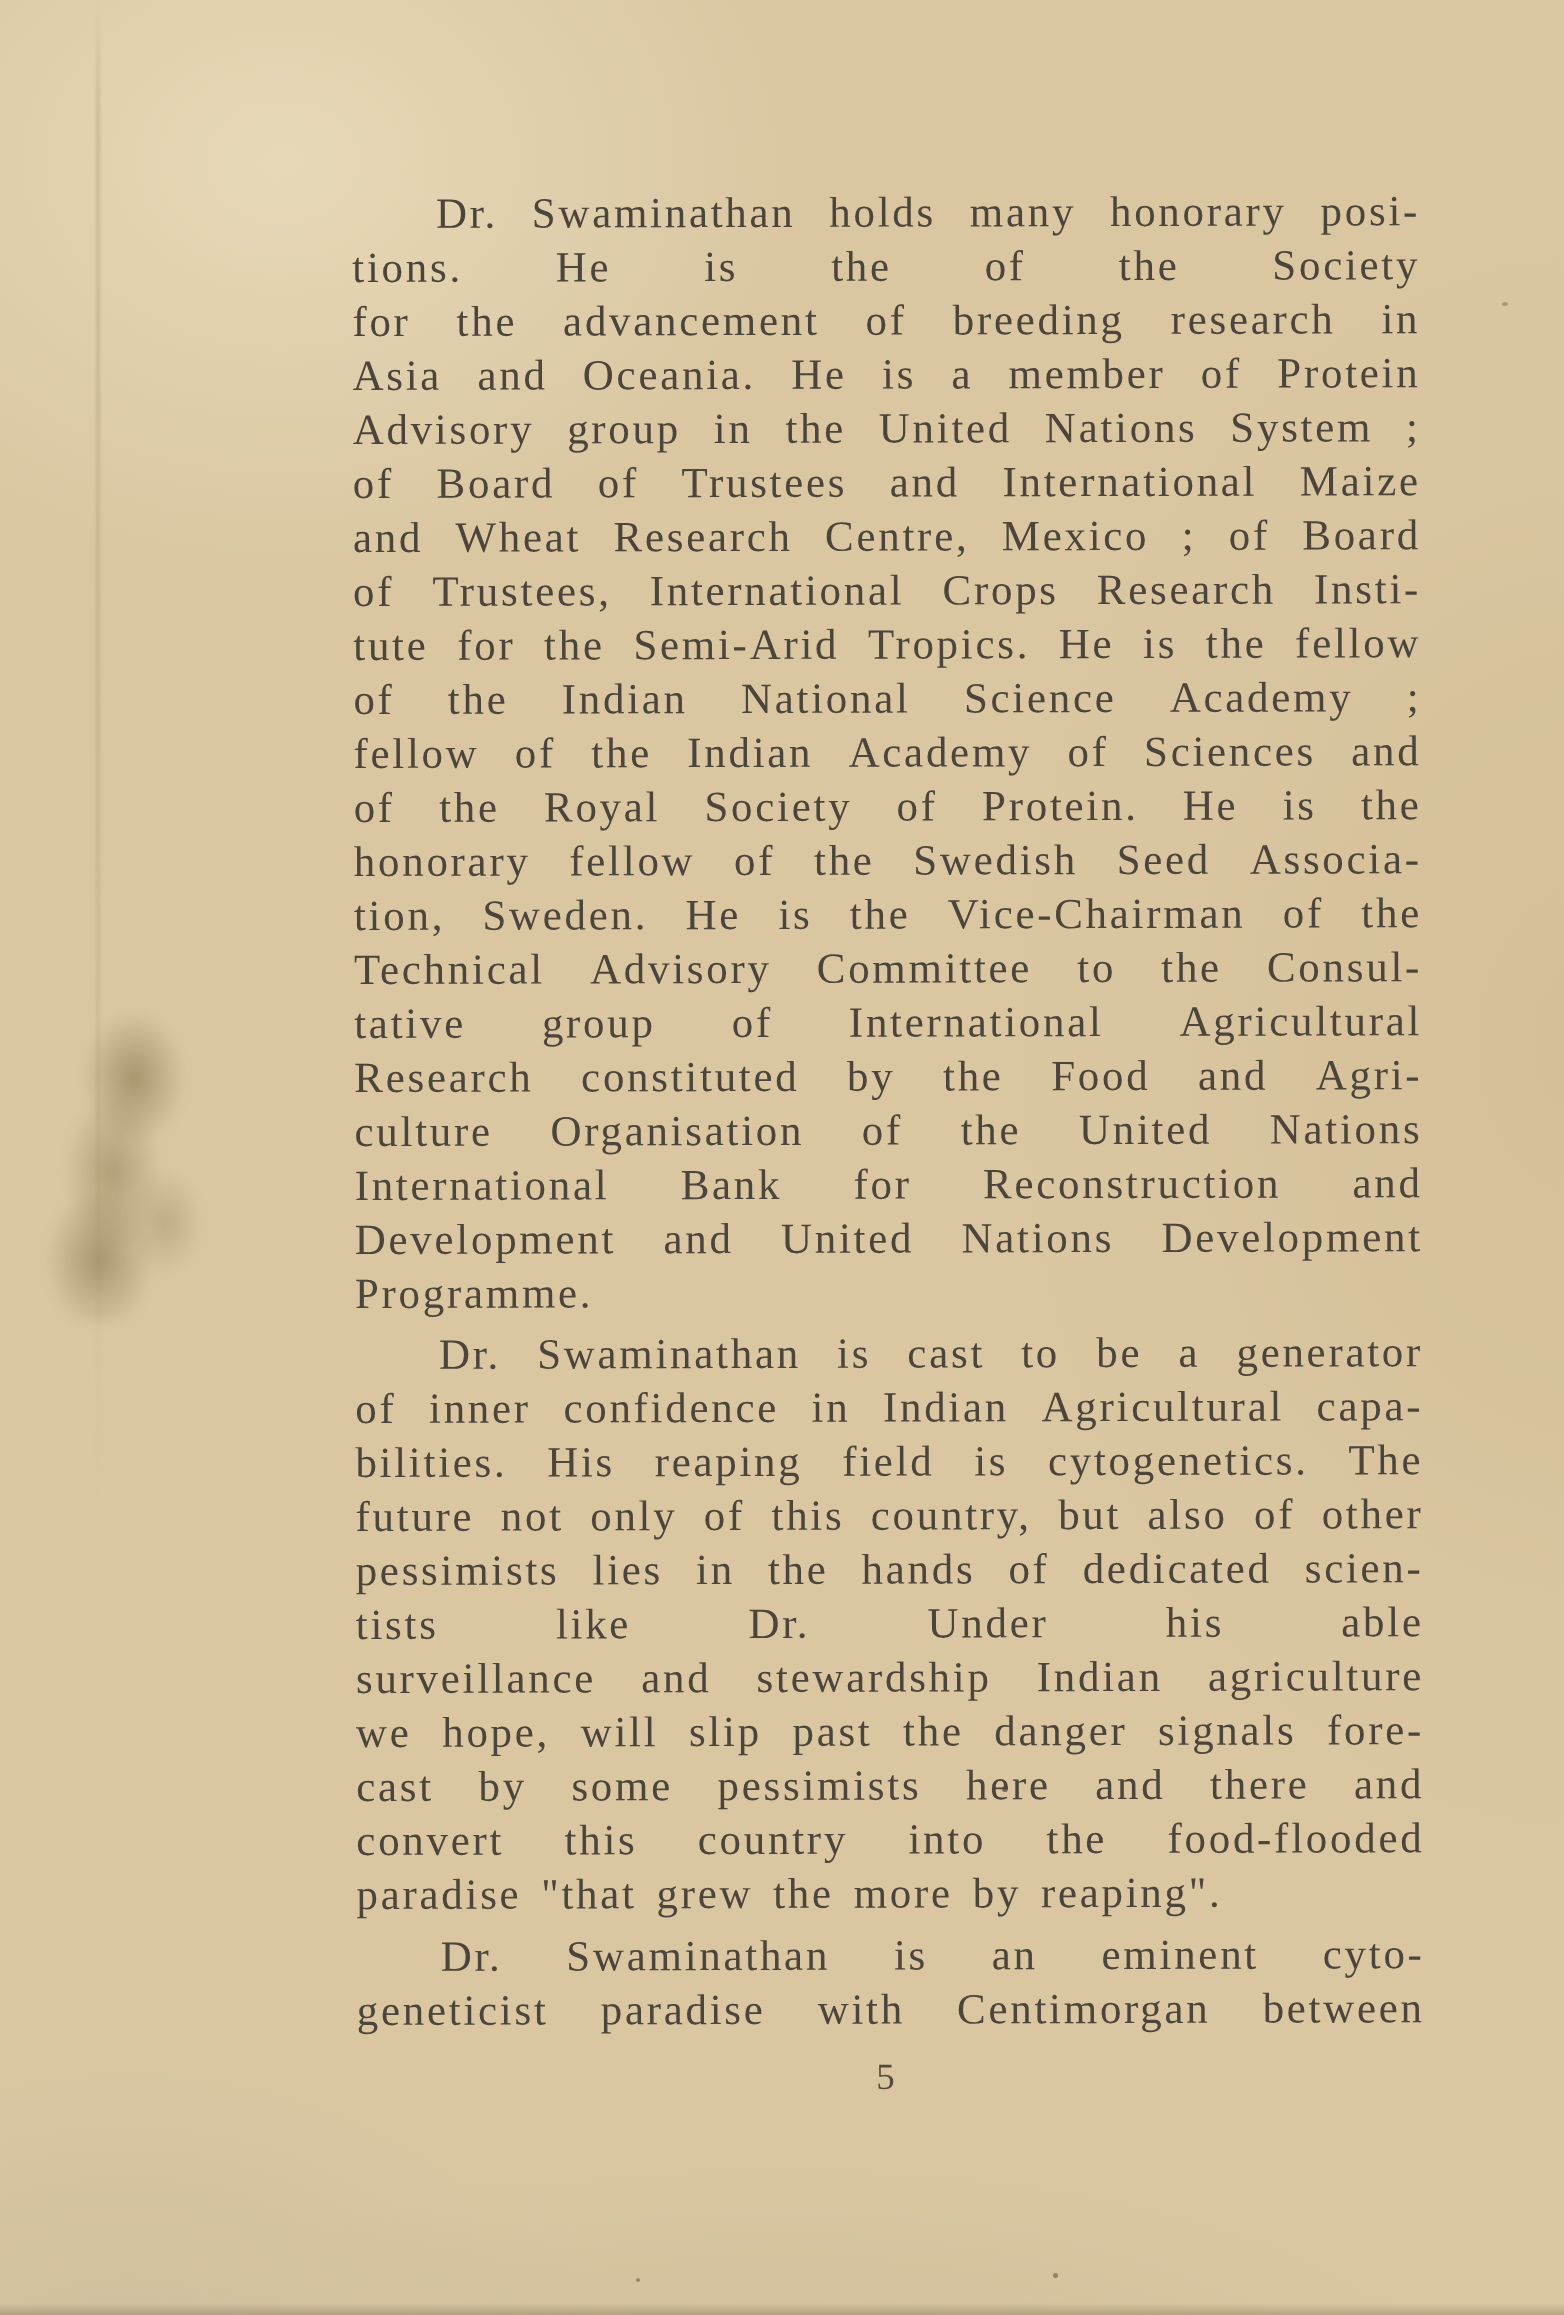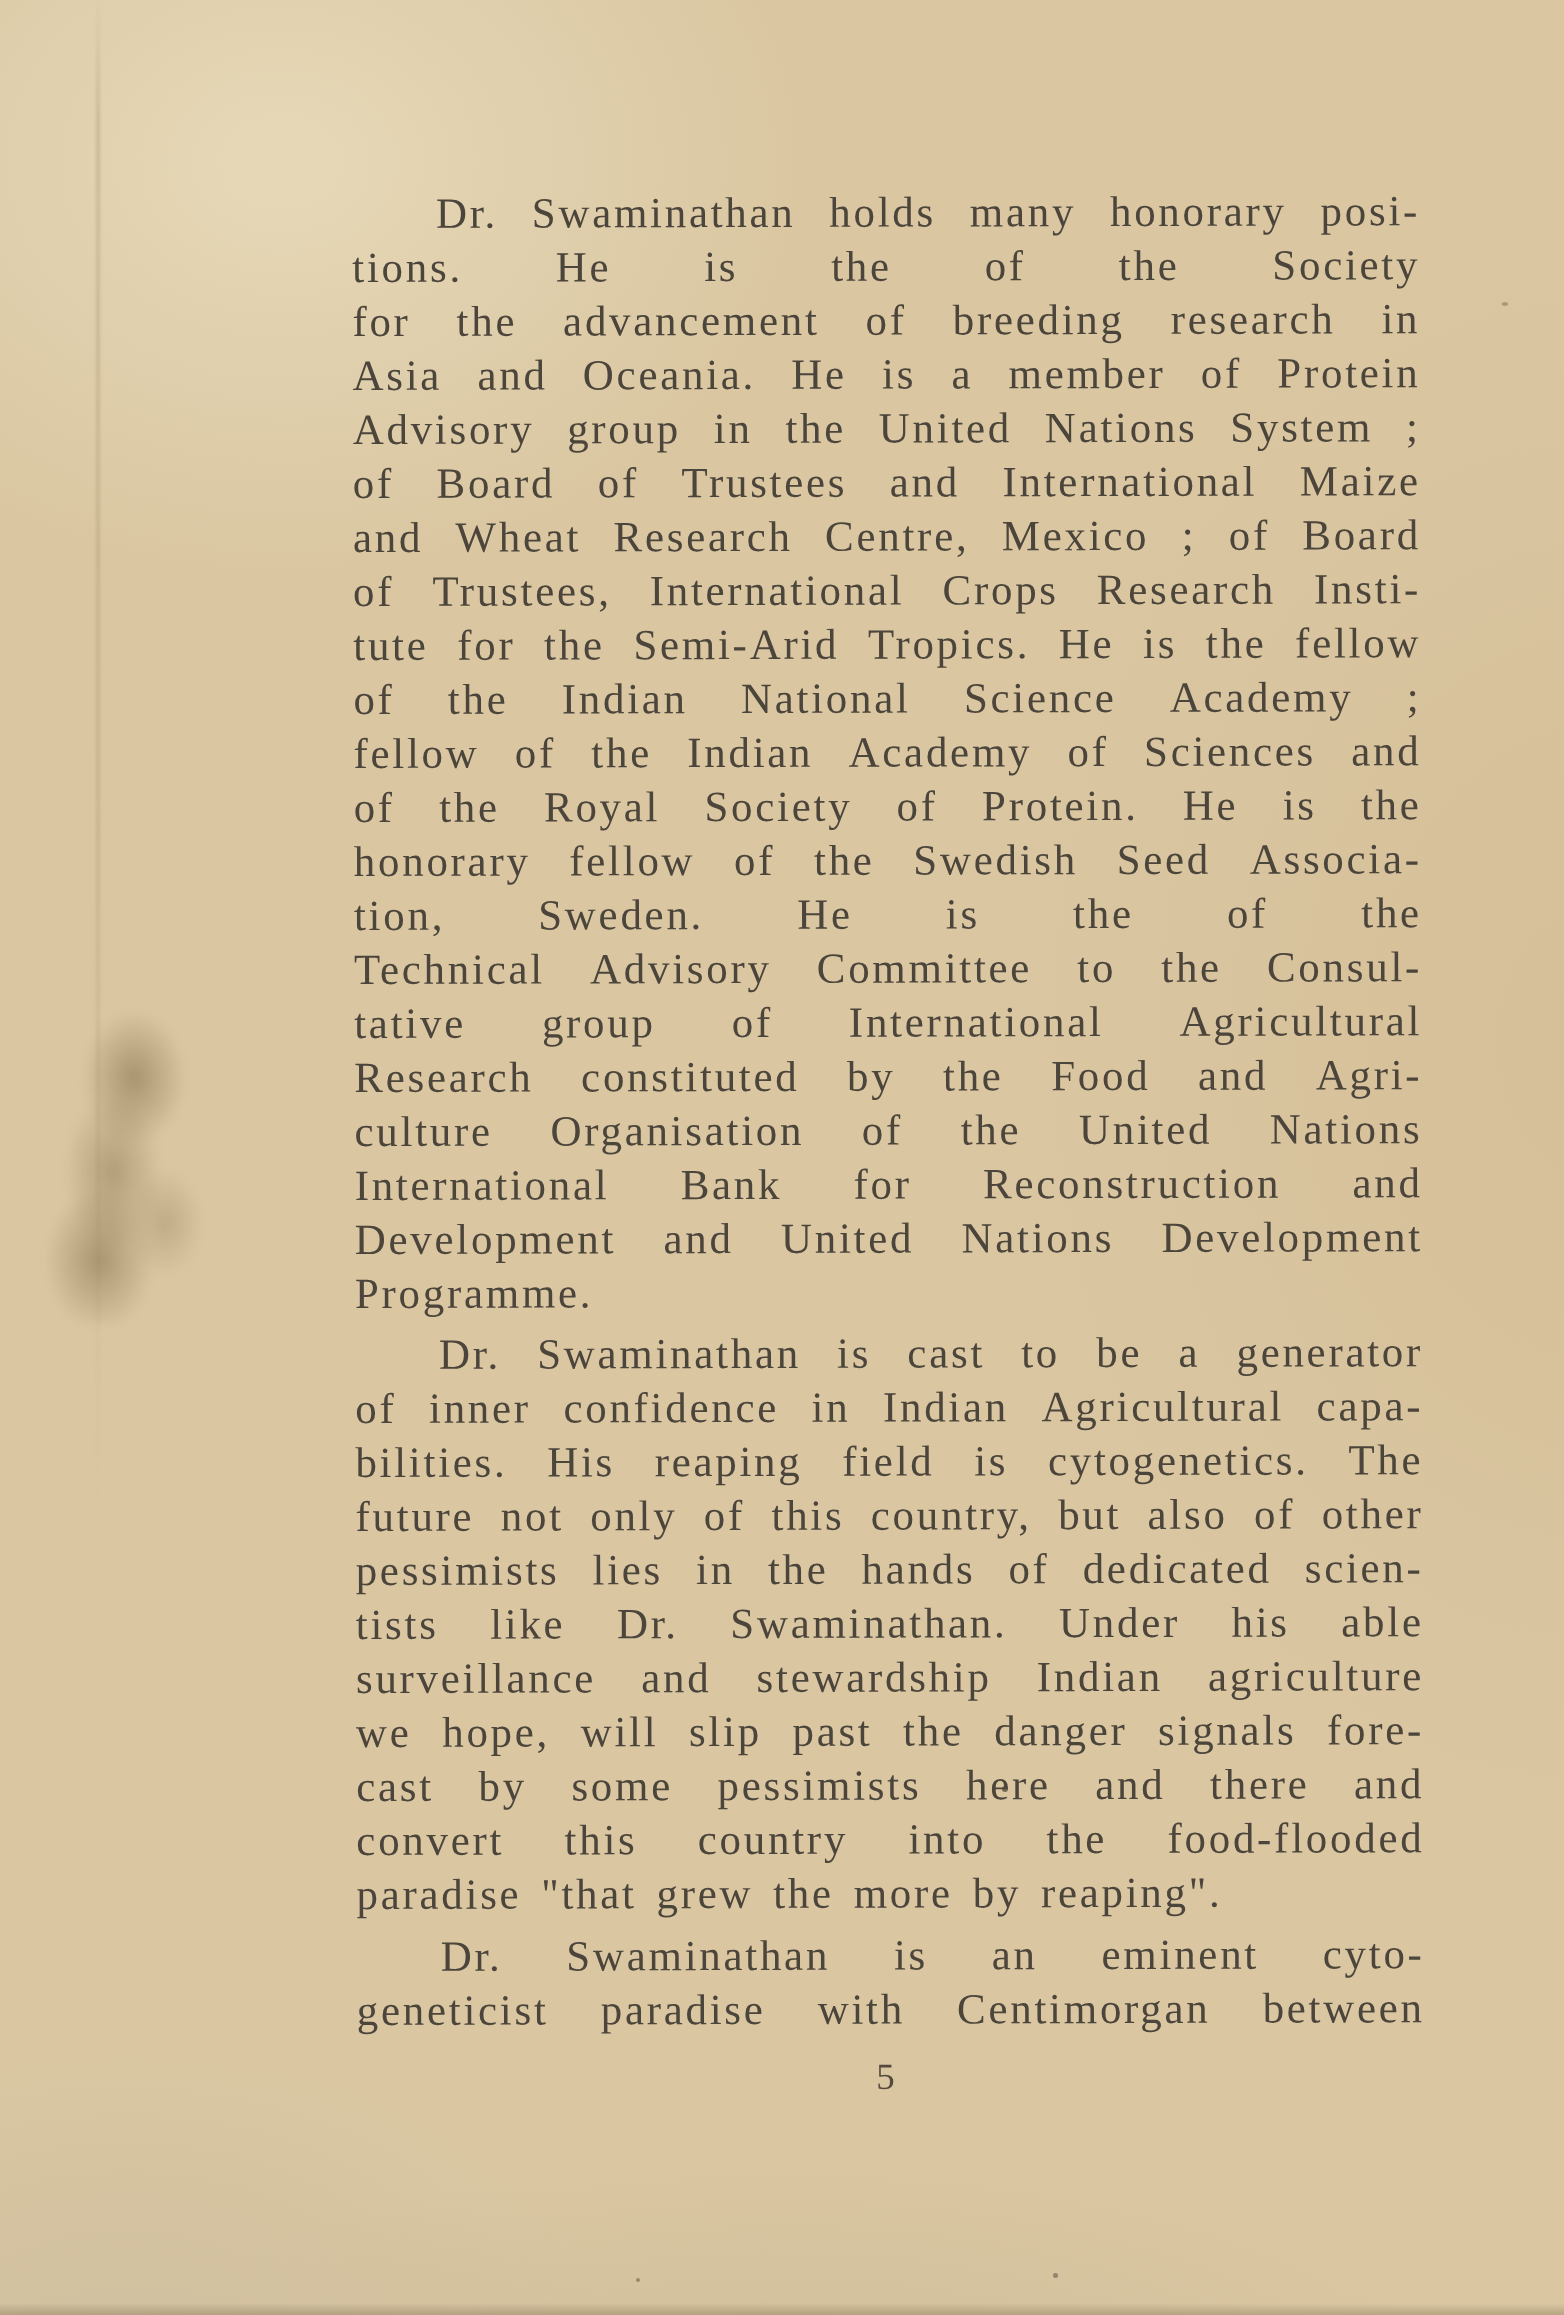--- a/index.html
+++ b/index.html
@@ -93,36 +93,36 @@
         <div class="line just"><span>Asia</span><span>and</span><span>Oceania.</span><span>He</span><span>is</span><span>a</span><span>member</span><span>of</span><span>Protein</span></div>
         <div class="line just"><span>Advisory</span><span>group</span><span>in</span><span>the</span><span>United</span><span>Nations</span><span>System</span><span>;</span></div>
         <div class="line just"><span>of</span><span>Board</span><span>of</span><span>Trustees</span><span>and</span><span>International</span><span>Maize</span></div>
         <div class="line just"><span>and</span><span>Wheat</span><span>Research</span><span>Centre,</span><span>Mexico</span><span>;</span><span>of</span><span>Board</span></div>
         <div class="line just"><span>of</span><span>Trustees,</span><span>International</span><span>Crops</span><span>Research</span><span>Insti-</span></div>
         <div class="line just"><span>tute</span><span>for</span><span>the</span><span>Semi-Arid</span><span>Tropics.</span><span>He</span><span>is</span><span>the</span><span>fellow</span></div>
         <div class="line just"><span>of</span><span>the</span><span>Indian</span><span>National</span><span>Science</span><span>Academy</span><span>;</span></div>
         <div class="line just"><span>fellow</span><span>of</span><span>the</span><span>Indian</span><span>Academy</span><span>of</span><span>Sciences</span><span>and</span></div>
         <div class="line just"><span>of</span><span>the</span><span>Royal</span><span>Society</span><span>of</span><span>Protein.</span><span>He</span><span>is</span><span>the</span></div>
         <div class="line just"><span>honorary</span><span>fellow</span><span>of</span><span>the</span><span>Swedish</span><span>Seed</span><span>Associa-</span></div>
-        <div class="line just"><span>tion,</span><span>Sweden.</span><span>He</span><span>is</span><span>the</span><span>of</span><span>the</span></div>
+        <div class="line just"><span>tion,</span><span>Sweden.</span><span>He</span><span>is</span><span>the</span><span>Vice-Chairman</span><span>of</span><span>the</span></div>
         <div class="line just"><span>Technical</span><span>Advisory</span><span>Committee</span><span>to</span><span>the</span><span>Consul-</span></div>
         <div class="line just"><span>tative</span><span>group</span><span>of</span><span>International</span><span>Agricultural</span></div>
         <div class="line just"><span>Research</span><span>constituted</span><span>by</span><span>the</span><span>Food</span><span>and</span><span>Agri-</span></div>
         <div class="line just"><span>culture</span><span>Organisation</span><span>of</span><span>the</span><span>United</span><span>Nations</span></div>
         <div class="line just"><span>International</span><span>Bank</span><span>for</span><span>Reconstruction</span><span>and</span></div>
         <div class="line just"><span>Development</span><span>and</span><span>United</span><span>Nations</span><span>Development</span></div>
         <div class="line plain">Programme.</div>
       </div>
       <div class="para">
         <div class="line just indent"><span>Dr.</span><span>Swaminathan</span><span>is</span><span>cast</span><span>to</span><span>be</span><span>a</span><span>generator</span></div>
         <div class="line just"><span>of</span><span>inner</span><span>confidence</span><span>in</span><span>Indian</span><span>Agricultural</span><span>capa-</span></div>
         <div class="line just"><span>bilities.</span><span>His</span><span>reaping</span><span>field</span><span>is</span><span>cytogenetics.</span><span>The</span></div>
         <div class="line just"><span>future</span><span>not</span><span>only</span><span>of</span><span>this</span><span>country,</span><span>but</span><span>also</span><span>of</span><span>other</span></div>
         <div class="line just"><span>pessimists</span><span>lies</span><span>in</span><span>the</span><span>hands</span><span>of</span><span>dedicated</span><span>scien-</span></div>
-        <div class="line just"><span>tists</span><span>like</span><span>Dr.</span><span>Swaminathan.</span><span>Under</span><span>his</span><span>able</span></div>
+        <div class="line just"><span>tists</span><span>like</span><span>Dr.</span><span>Under</span><span>his</span><span>able</span></div>
         <div class="line just"><span>surveillance</span><span>and</span><span>stewardship</span><span>Indian</span><span>agriculture</span></div>
         <div class="line just"><span>we</span><span>hope,</span><span>will</span><span>slip</span><span>past</span><span>the</span><span>danger</span><span>signals</span><span>fore-</span></div>
         <div class="line just"><span>cast</span><span>by</span><span>some</span><span>pessimists</span><span>here</span><span>and</span><span>there</span><span>and</span></div>
         <div class="line just"><span>convert</span><span>this</span><span>country</span><span>into</span><span>the</span><span>food-flooded</span></div>
         <div class="line plain">paradise "that grew the more by reaping".</div>
       </div>
       <div class="para">
         <div class="line just indent"><span>Dr.</span><span>Swaminathan</span><span>is</span><span>an</span><span>eminent</span><span>cyto-</span></div>
         <div class="line just"><span>geneticist</span><span>paradise</span><span>with</span><span>Centimorgan</span><span>between</span></div>
       </div>

